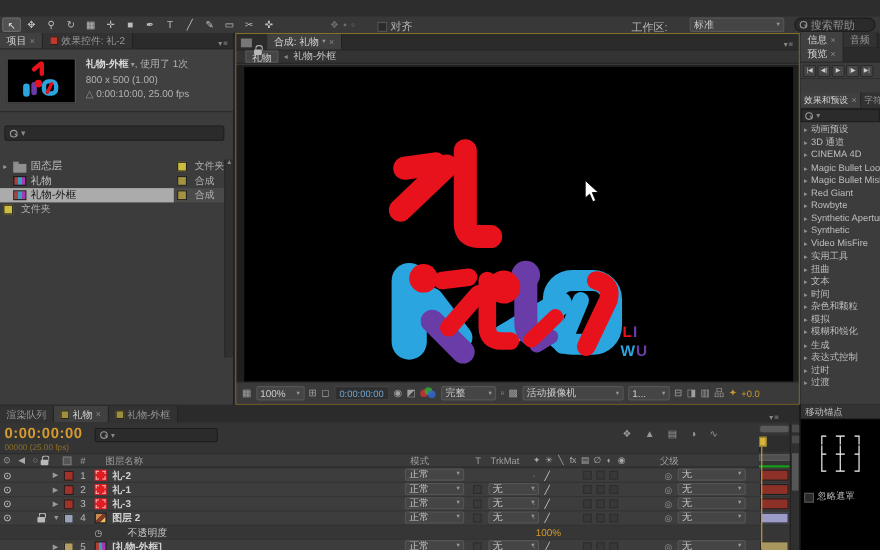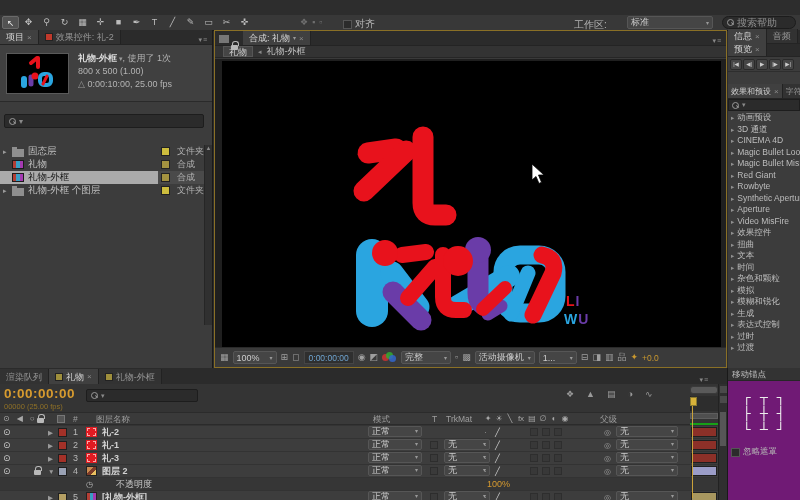--- a/index.html
+++ b/index.html
@@ -132,21 +132,21 @@
 .tl-nav{position:absolute;left:690px;top:2px;width:28px;height:8px;background:#5a5a5a;border-radius:3px;border:1px solid #3a3a3a}
 .tl-ruler{position:absolute;left:690px;top:12px;width:28px;height:15px;background:#2d2d2d;border-left:1px solid #222}
 .ph{position:absolute;left:690px;top:13px;width:7px;height:9px;background:#d8b23a;border:1px solid #8a7a30;z-index:6}
 .phline{position:absolute;left:692px;top:22px;width:1px;height:92px;background:#caa23a;z-index:5}
 .wa{position:absolute;left:690px;top:29px;width:28px;height:6px;background:#4f4f4f;border:1px solid #5e5e5e}
 .gl{position:absolute;left:690px;top:39px;width:28px;height:2px;background:#17a017}
 .tl-scroll{position:absolute;left:718px;top:0;width:9px;height:116px;background:#2f2f2f;border-left:1px solid #222}
 .tl-scroll i{position:absolute;left:1px;right:1px;top:28px;height:34px;background:#565656}
 .tl-scroll u{position:absolute;left:1px;width:7px;height:7px;background:#4a4a4a;text-decoration:none}
 
-.panel-anchor{position:absolute;top:368px;left:727px;width:73px;height:132px;background:#701a75;border-left:1px solid #191919}
+.panel-anchor{position:absolute;top:368px;left:727px;width:73px;height:132px;background:#000000;border-left:1px solid #191919}
 .anchor-title{height:13px;background:#333;font-size:8.5px;color:#c0c0c0;padding:1px 4px;border-bottom:1px solid #262626;white-space:nowrap;overflow:hidden}
 .agrid{margin:9px auto 0;width:51px;display:grid;grid-template-columns:repeat(3,17px);grid-auto-rows:16px;color:#ececec;font-family:"DejaVu Sans Mono","Liberation Mono",monospace;font-size:13px;line-height:15px;text-align:center}
 .acheck{margin:8px 3px 0;display:flex;align-items:center;gap:3px;font-size:8.5px;color:#b5b5b5;white-space:nowrap;overflow:hidden}
 </style>
 </head>
 <body>
 
 <div class="app">
 
 
@@ -251,25 +251,20 @@
           <div class="pj-left">
             <span class="tw"></span>
             <span class="pj-icon" data-icon="comp"></span>
             <span>礼物-外框</span>
           </div>
           <span class="pj-chip" style="background-color: rgb(163, 146, 64);"></span>
           <span class="pj-type">合成</span>
         </div>
 
         <div class="pj-row">
-          <div class="pj-left">
-            <span class="tw">▸</span>
-            <span class="pj-icon" data-icon="folder"></span>
-            <span>礼物-外框 个图层</span>
-          </div>
           <span class="pj-chip" style="background-color: rgb(205, 189, 62);"></span>
           <span class="pj-type">文件夹</span>
         </div>
       </div>
     <div class="pj-scroll">▲</div>
   </div>
 
   <div class="panel-center">
     <div class="tabs">
       <span style="width:10px;height:8px;background:#777;margin:0 2px 2px 4px"></span>
@@ -339,21 +334,21 @@
           <i></i>
           <i></i>
           <i></i>
         </span>
       <span class="dd" style="width:50px">
           <i style="font-style:normal">完整</i>
           <b>▾</b>
         </span>
       <span class="vicon">▫</span>
       <span class="vicon">▩</span>
-      <span class="dd" style="width:60px">
+      <span class="dd" style="width:92px">
           <i style="font-style:normal">活动摄像机</i>
           <b>▾</b>
         </span>
       <span class="dd" style="width:38px">
           <i style="font-style:normal">1...</i>
           <b>▾</b>
         </span>
       <span class="vicon">⊟</span>
       <span class="vicon">◨</span>
       <span class="vicon">▥</span>
@@ -414,23 +409,23 @@
     <div class="cats">
 
     <div class="cat"><i>▸</i><span>动画预设</span></div>
         <div class="cat"><i>▸</i><span>3D 通道</span></div>
         <div class="cat"><i>▸</i><span>CINEMA 4D</span></div>
         <div class="cat"><i>▸</i><span>Magic Bullet Looks</span></div>
         <div class="cat"><i>▸</i><span>Magic Bullet MisFire</span></div>
         <div class="cat"><i>▸</i><span>Red Giant</span></div>
         <div class="cat"><i>▸</i><span>Rowbyte</span></div>
         <div class="cat"><i>▸</i><span>Synthetic Aperture</span></div>
-        <div class="cat"><i>▸</i><span>Aperture</span></div>
+        <div class="cat"><i>▸</i><span>Synthetic</span></div>
         <div class="cat"><i>▸</i><span>Video MisFire</span></div>
-        <div class="cat"><i>▸</i><span>效果控件</span></div>
+        <div class="cat"><i>▸</i><span>实用工具</span></div>
         <div class="cat"><i>▸</i><span>扭曲</span></div>
         <div class="cat"><i>▸</i><span>文本</span></div>
         <div class="cat"><i>▸</i><span>时间</span></div>
         <div class="cat"><i>▸</i><span>杂色和颗粒</span></div>
         <div class="cat"><i>▸</i><span>模拟</span></div>
         <div class="cat"><i>▸</i><span>模糊和锐化</span></div>
         <div class="cat"><i>▸</i><span>生成</span></div>
         <div class="cat"><i>▸</i><span>表达式控制</span></div>
         <div class="cat"><i>▸</i><span>过时</span></div>
         <div class="cat"><i>▸</i><span>过渡</span></div>

